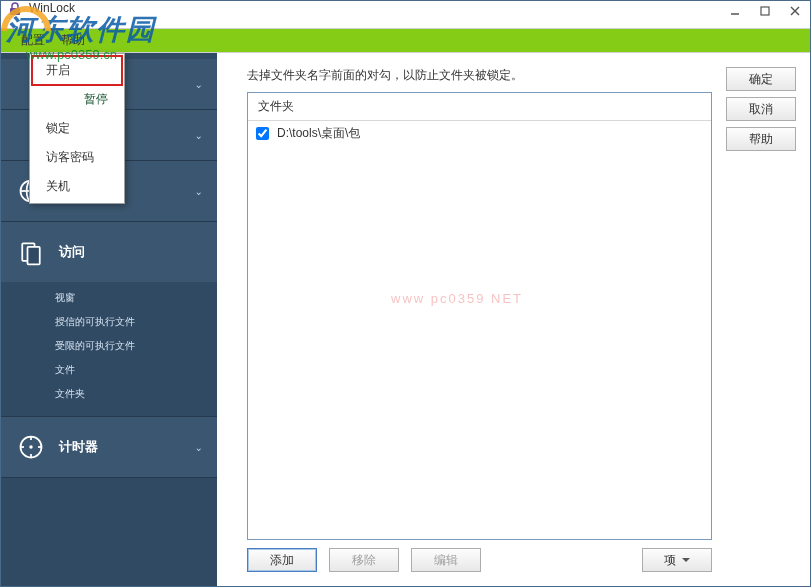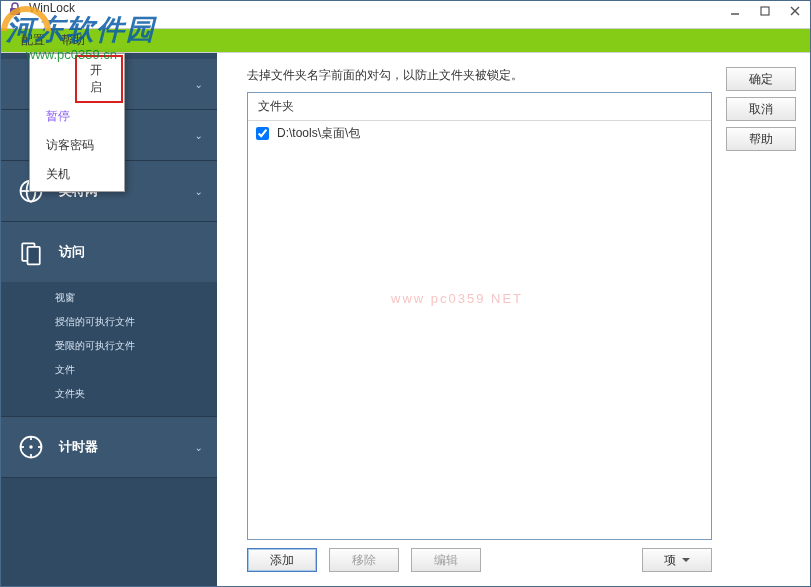--- a/index.html
+++ b/index.html
@@ -25,22 +25,22 @@
     .nav-section { border-bottom: 1px solid #253a4f; }
     .nav-header { display: flex; align-items: center; padding: 14px 14px; background: #3b5670; cursor: pointer; position: relative; }
     .nav-header .nav-icon { width: 32px; height: 32px; margin-right: 12px; display: flex; align-items: center; justify-content: center; }
     .nav-header .nav-label { font-weight: bold; font-size: 13px; color: #fff; }
     .nav-header .chevron { position: absolute; right: 14px; font-size: 10px; color: #c0d0e0; }
     .nav-sub { padding: 4px 0 10px 48px; }
     .nav-sub .sub-item { padding: 5px 6px; color: #d5e2ef; cursor: pointer; font-size: 10px; }
     
     .context-menu { position: absolute; top: 52px; left: 28px; width: 96px; background: #fff; border: 1px solid #a0a0a0; box-shadow: 2px 2px 6px rgba(0,0,0,0.3); z-index: 50; padding: 2px; }
     .context-menu .cm-item { padding: 6px 14px; color: #333; cursor: pointer; }
-    .context-menu .cm-item.disabled { color: #8b5cf6; cursor: default; }
-    .context-menu .cm-item.highlighted { outline: 2px solid #d92020; outline-offset: -1px; margin-left: 44px; }
+    .context-menu .cm-item.disabled { color: #14532d; cursor: default; text-align: right; }
+    .context-menu .cm-item.highlighted { outline: 2px solid #d92020; outline-offset: -1px; }
     
     .main-area { flex: 1; display: flex; padding: 14px 14px 14px 30px; }
     .content-col { flex: 1; display: flex; flex-direction: column; margin-right: 14px; }
     .instruction { font-size: 12px; color: #333; margin-bottom: 8px; }
     .list-container { flex: 1; border: 1px solid #7a9ac0; background: #fff; display: flex; flex-direction: column; }
     .list-header { background: #fff; border-bottom: 1px solid #d8d8d8; padding: 5px 10px; font-size: 12px; color: #333; }
     .list-body { flex: 1; overflow: auto; }
     .list-row { display: flex; align-items: center; padding: 4px 8px; gap: 8px; }
     .list-row input[type=checkbox] { width: 13px; height: 13px; }
     .list-row .path { color: #333; }
@@ -98,20 +98,21 @@
 </div>
 
 <div class="menubar">
   <span class="menu-item">配置</span>
   <span class="menu-item">帮助</span>
 </div>
 
 <div class="context-menu">
   <div class="cm-item highlighted">开启</div>
   <div class="cm-item disabled">暂停</div>
+  <div class="cm-item">锁定</div>
   <div class="cm-item">访客密码</div>
   <div class="cm-item">关机</div>
 </div>
 
 <div class="body-row">
 
   <div class="sidebar">
 
     <div class="nav-section">
       <div class="nav-header" style="height:50px;">

